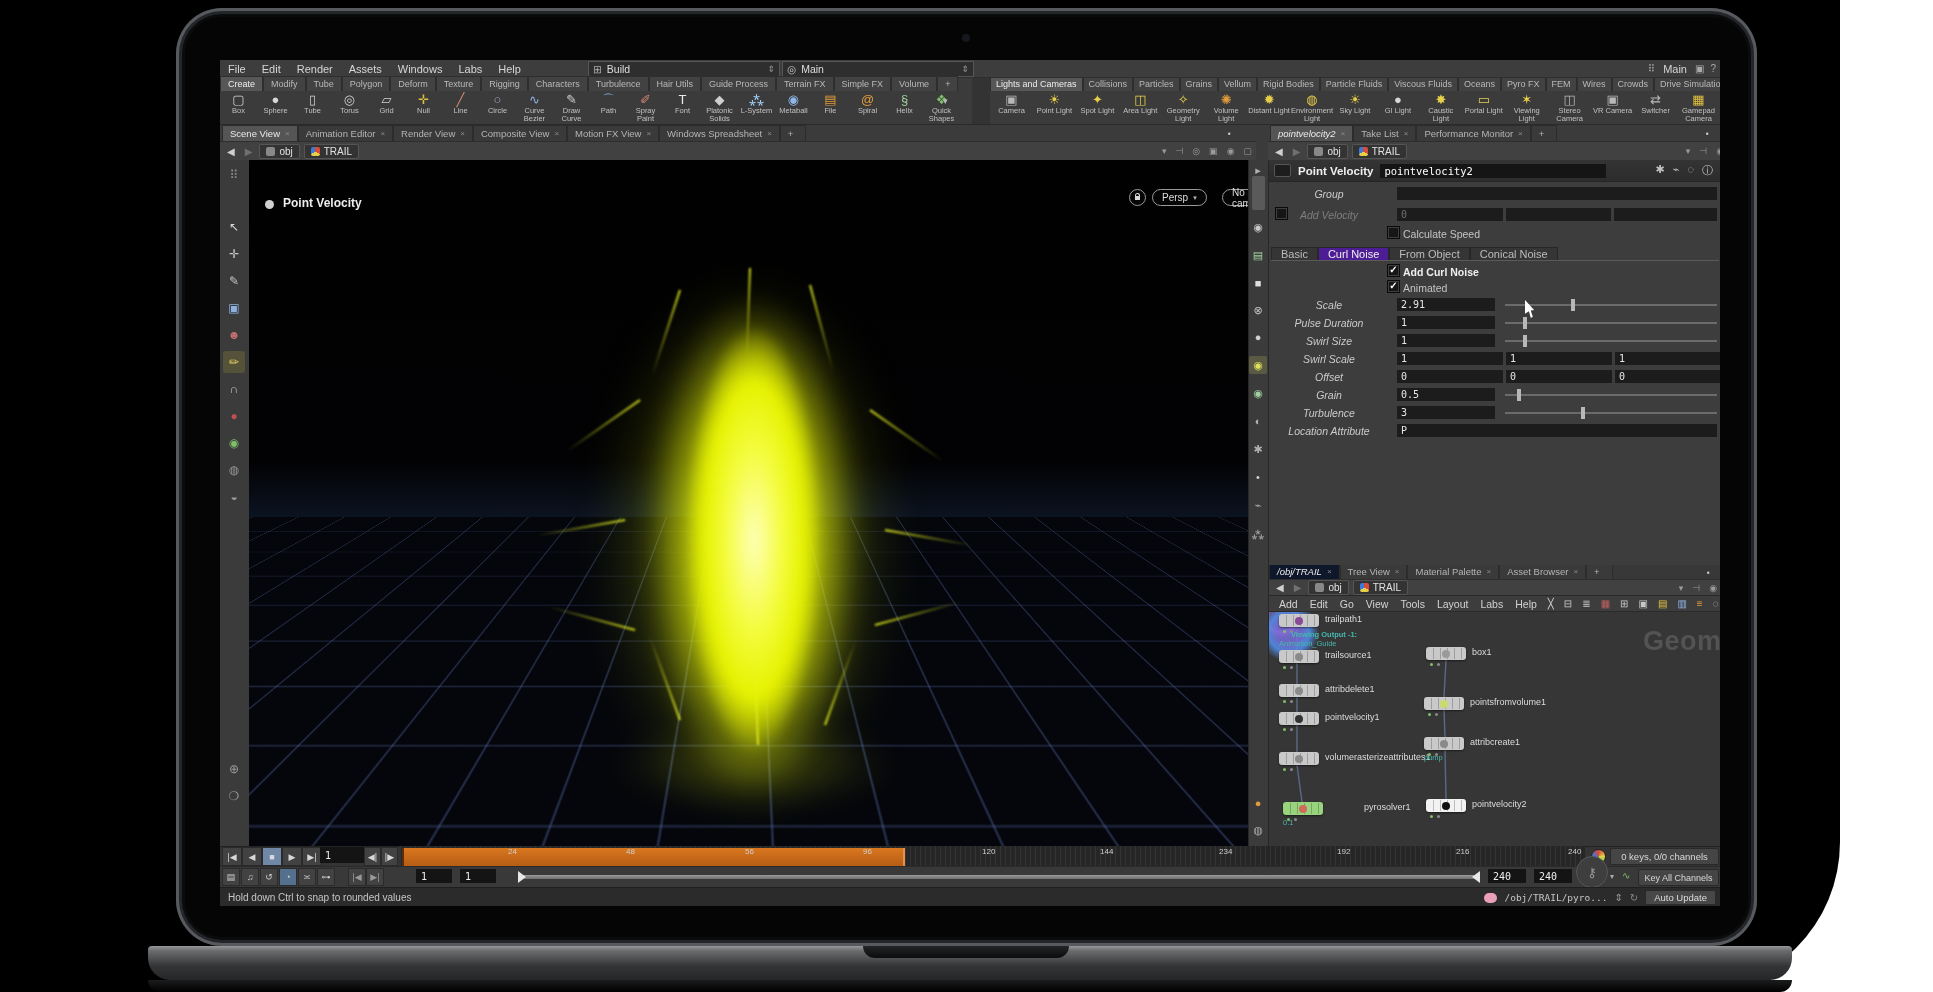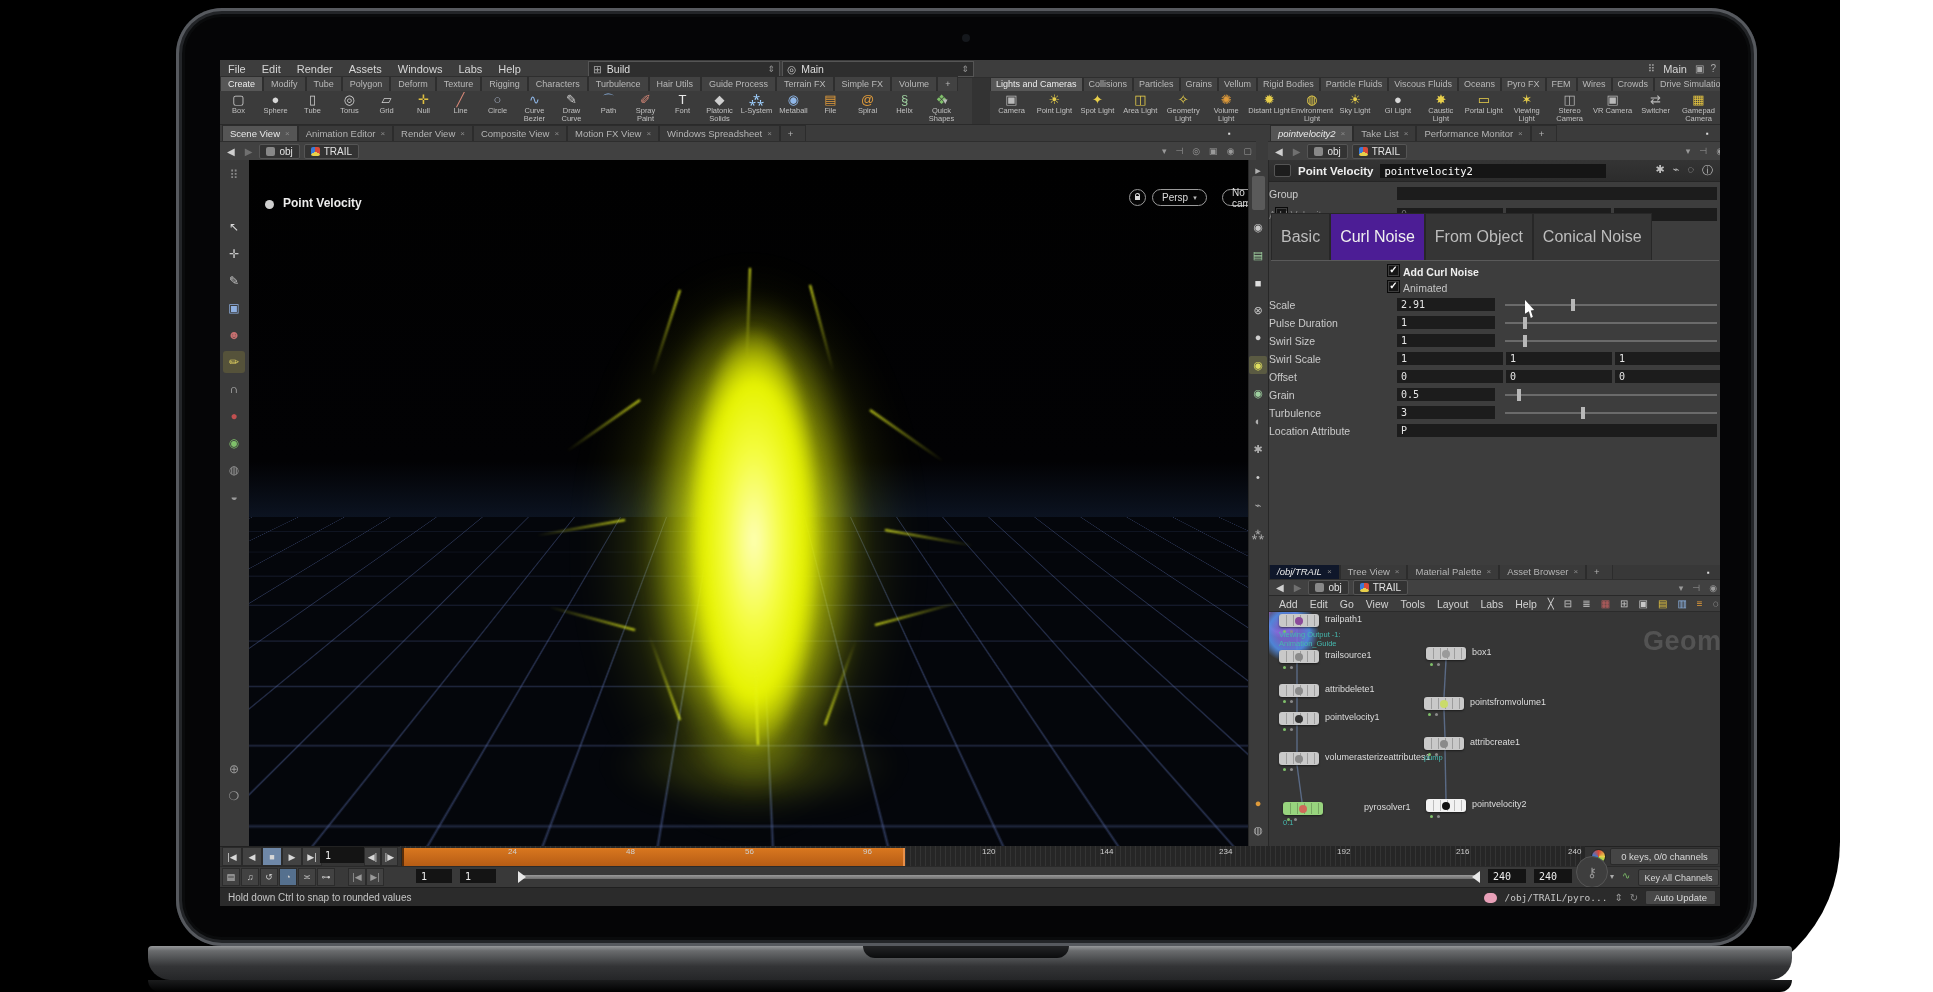--- a/index.html
+++ b/index.html
@@ -64,29 +64,29 @@
   .rstrip{left:1028px;top:100px;width:20px;height:686px;background:#3b3b3b;border-left:1px solid #282828;}
   .rsic{position:absolute;left:1px;width:18px;height:18px;display:flex;align-items:center;justify-content:center;font-size:11px;border-radius:2px;}
   .rscroll{position:absolute;left:3px;top:16px;width:13px;height:34px;background:#5a5a5a;border-radius:2px;}
   
   .rpanel{left:1048px;top:100px;width:452px;height:405px;background:#3d3d3d;border-left:1px solid #272727;}
   .phead{position:absolute;left:0;top:0;width:452px;height:22px;background:linear-gradient(#343434,#2c2c2c);display:flex;align-items:center;gap:7px;padding:0 5px;box-sizing:border-box;border-bottom:1px solid #252525;}
   .phead .nicon{width:15px;height:11px;background:#1d1d1d;border:1px solid #555;border-radius:2px;}
   .phead .ptitle{font-weight:bold;font-size:11.5px;color:#efefef;white-space:nowrap;}
   .phead .pname{width:218px;height:14px;background:#151515;color:#fff;font-family:"DejaVu Sans Mono",monospace;font-size:10.5px;padding:0 4px;display:flex;align-items:center;}
   .phead .hic{color:#c2c2c2;font-size:11px;}
-  .plbl{position:absolute;width:120px;text-align:left;font-size:10.5px;color:#cbcbcb;white-space:nowrap;}
+  .plbl{position:absolute;width:120px;text-align:center;font-size:10.5px;color:#cbcbcb;white-space:nowrap;font-style:italic;}
   .plbl.dim{color:#7e7e7e;}
   .pfield{position:absolute;height:13px;background:#1c1c1c;color:#e6e6e6;font-family:"DejaVu Sans Mono",monospace;font-size:10px;display:flex;align-items:center;padding:0 4px;box-sizing:border-box;}
   .pfield.dim{color:#6f6f6f;}
   .ptrack{position:absolute;height:2px;background:#6b6b6b;top:6px;}
   .phandle{position:absolute;width:4px;height:12px;background:#b8b8b8;top:-5px;}
   .cb{position:absolute;width:11px;height:11px;background:#161616;border:1px solid #0a0a0a;box-shadow:inset 0 0 0 1px #3f3f3f;color:#fff;font-size:10px;line-height:10px;text-align:center;font-weight:bold;}
   .ftabs{position:absolute;display:flex;align-items:flex-end;height:16px;border-bottom:1px solid #5a5a5a;width:448px;}
-  .ftab{padding:14px 9px;font-size:16px;background:#353535;border:1px solid #272727;border-bottom:none;color:#bdbdbd;white-space:nowrap;}
+  .ftab{padding:0 9px;font-size:11px;background:#353535;border:1px solid #272727;border-bottom:none;color:#bdbdbd;white-space:nowrap;}
   .cursor{position:absolute;width:13px;height:18px;background:#fff;clip-path:polygon(0 0,0 76%,30% 62%,45% 100%,60% 93%,44% 58%,70% 56%);filter:drop-shadow(1px 1px 1px #000);z-index:50;}
   
   .netpane{left:1048px;top:505px;width:452px;height:281px;background:#383838;border-left:1px solid #272727;overflow:hidden;}
   .nettabs{position:absolute;left:0;top:0;height:14px;display:flex;align-items:flex-end;}
   .netpath{position:absolute;left:0;top:14px;width:452px;height:17px;background:#414141;border-top:1px solid #2e2e2e;border-bottom:1px solid #282828;display:flex;align-items:center;gap:4px;padding:0 4px;box-sizing:border-box;}
   .netmenu{position:absolute;left:0;top:31px;width:452px;height:16px;background:#3d3d3d;border-bottom:1px solid #2b2b2b;display:flex;align-items:center;gap:2px;padding:0 4px;box-sizing:border-box;}
   .nmi{padding:0 6px;font-size:10.5px;color:#d2d2d2;}
   .nico{font-size:10px;padding:0 3px;}
   .netcanvas{position:absolute;left:0;top:47px;width:452px;height:234px;background:#363636;overflow:hidden;}
   .watermark{position:absolute;left:374px;top:14px;font-size:27px;font-weight:bold;color:#535353;letter-spacing:.5px;white-space:nowrap;}
@@ -798,21 +798,21 @@
               <span class="halo" style="left: -10px; top: -10px; width: 60px; height: 60px; background: radial-gradient(closest-side, rgba(120, 110, 220, 0.85) 40%, rgba(80, 140, 230, 0.9) 68%, rgba(80, 140, 230, 0));"></span>
             </div>
           <div>
 
               <span class="node" style="left: 10px; top: 2px; background: rgb(201, 201, 201);">
                 <span class="stripes"></span>
                 <span class="dot" style="background: rgb(138, 74, 154);"></span>
                 <span class="nflags" style="left:4px;top:16px"></span>
               </span>
               <span class="nlabel" style="left: 56px; top: 2px;">trailpath1</span>
-              <span class="nnote" style="left: 10px; top: 18px;">Viewing Output -1:</span>
+              <span class="nnote" style="left: 22px; top: 18px; font-weight: bold;">Viewing Output -1:</span>
               <span class="nnote" style="left: 10px; top: 27px;">Animation_Guide</span>
 
               <span class="node" style="left: 10px; top: 38px; background: rgb(201, 201, 201);">
                 <span class="stripes"></span>
                 <span class="dot" style="background: rgb(138, 138, 138);"></span>
                 <span class="nflags" style="left:4px;top:16px"></span>
               </span>
               <span class="nlabel" style="left: 56px; top: 38px;">trailsource1</span>
               <span class="nnote" style="left: 10px; top: 54px;"></span>
               <span class="nnote" style="left: 10px; top: 63px;"></span>

